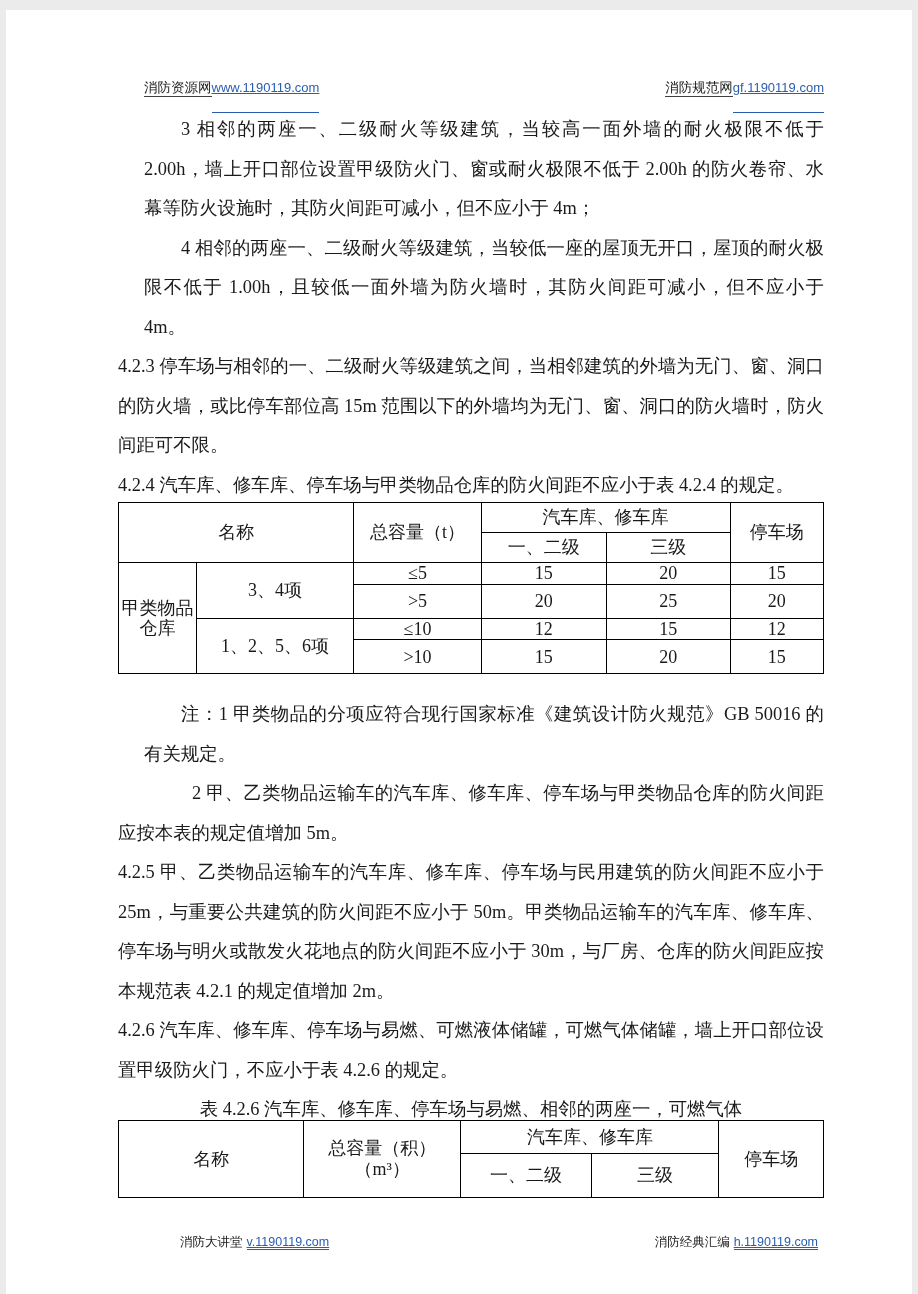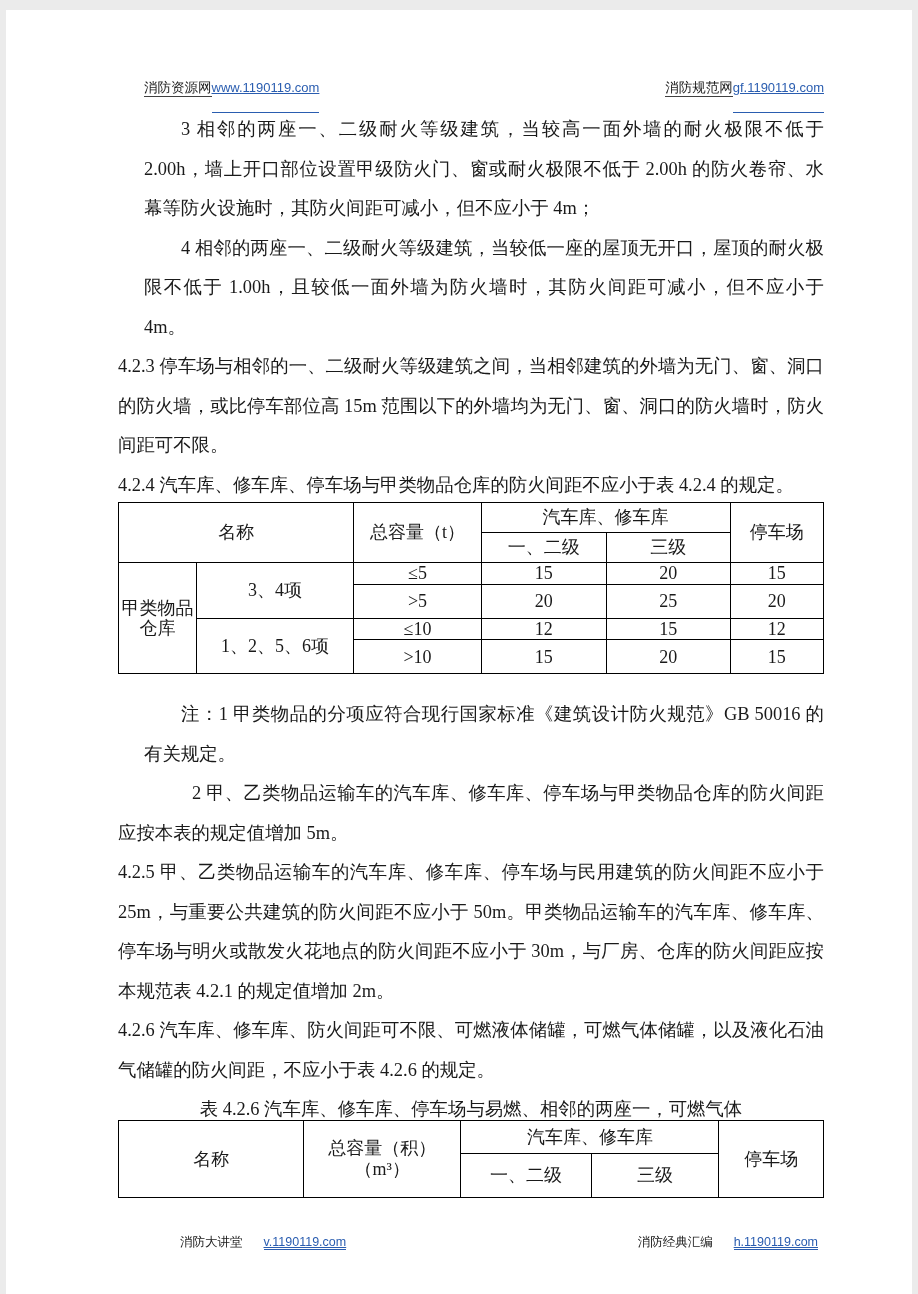--- a/index.html
+++ b/index.html
@@ -68,21 +68,21 @@
   .ftr-cn {
     font-size: 12.5px;
     color: #1a1a1a;
     margin-left: 36px;
   }
   .ftr-url {
     font-family: "Liberation Sans", "DejaVu Sans", sans-serif;
     font-size: 12.5px;
     color: #2a5db0;
     border-bottom: 1px solid #2a5db0;
-    margin-left: 21px;
+    margin-left: 4px;
   }
 
   
   .body {
     position: absolute;
     top: 100px;
     left: 0;
     width: 706px;
   }
   p.para {
@@ -148,21 +148,21 @@
       <p class="para nohang">4.2.3  停车场与相邻的一、二级耐火等级建筑之间，当相邻建筑的外墙为无门、窗、洞口的防火墙，或比停车部位高 15m 范围以下的外墙均为无门、窗、洞口的防火墙时，防火间距可不限。</p>
       <p class="para nohang">4.2.4  汽车库、修车库、停车场与甲类物品仓库的防火间距不应小于表 4.2.4 的规定。</p>
 
 
       <div style="height:190px"></div>
 
       <p class="para ind1">注：1  甲类物品的分项应符合现行国家标准《建筑设计防火规范》GB 50016 的有关规定。</p>
       <p class="para ind2">2  甲、乙类物品运输车的汽车库、修车库、停车场与甲类物品仓库的防火间距应按本表的规定值增加 5m。</p>
 
       <p class="para nohang">4.2.5  甲、乙类物品运输车的汽车库、修车库、停车场与民用建筑的防火间距不应小于 25m，与重要公共建筑的防火间距不应小于 50m。甲类物品运输车的汽车库、修车库、停车场与明火或散发火花地点的防火间距不应小于 30m，与厂房、仓库的防火间距应按本规范表 4.2.1 的规定值增加 2m。</p>
-      <p class="para nohang">4.2.6  汽车库、修车库、防火间距可不限、可燃液体储罐，可燃气体储罐，以及液化石油气储罐的防火间距，不应小于表 4.2.6 的规定。</p>
+      <p class="para nohang">4.2.6  汽车库、修车库、停车场与易燃、可燃液体储罐，可燃气体储罐，墙上开口部位设置甲级防火门，不应小于表 4.2.6 的规定。</p>
 
       <p class="caption">表 4.2.6 汽车库、修车库、停车场与易燃、相邻的两座一，可燃气体</p>
     </div>
 
     <div class="t1wrap">
       <table class="dt">
         <colgroup>
           <col style="width:83px">
           <col style="width:169px">
           <col style="width:135px">

